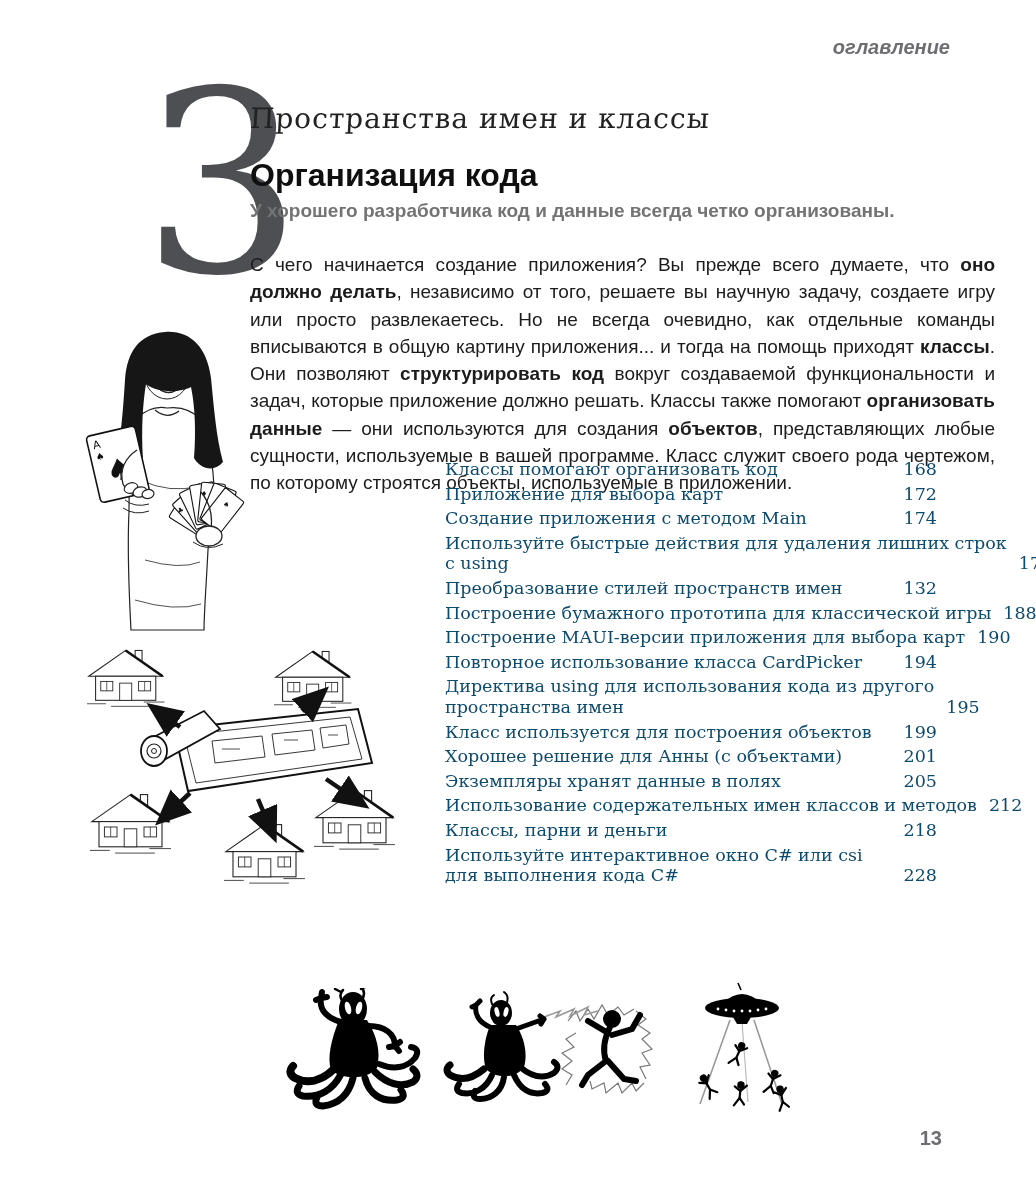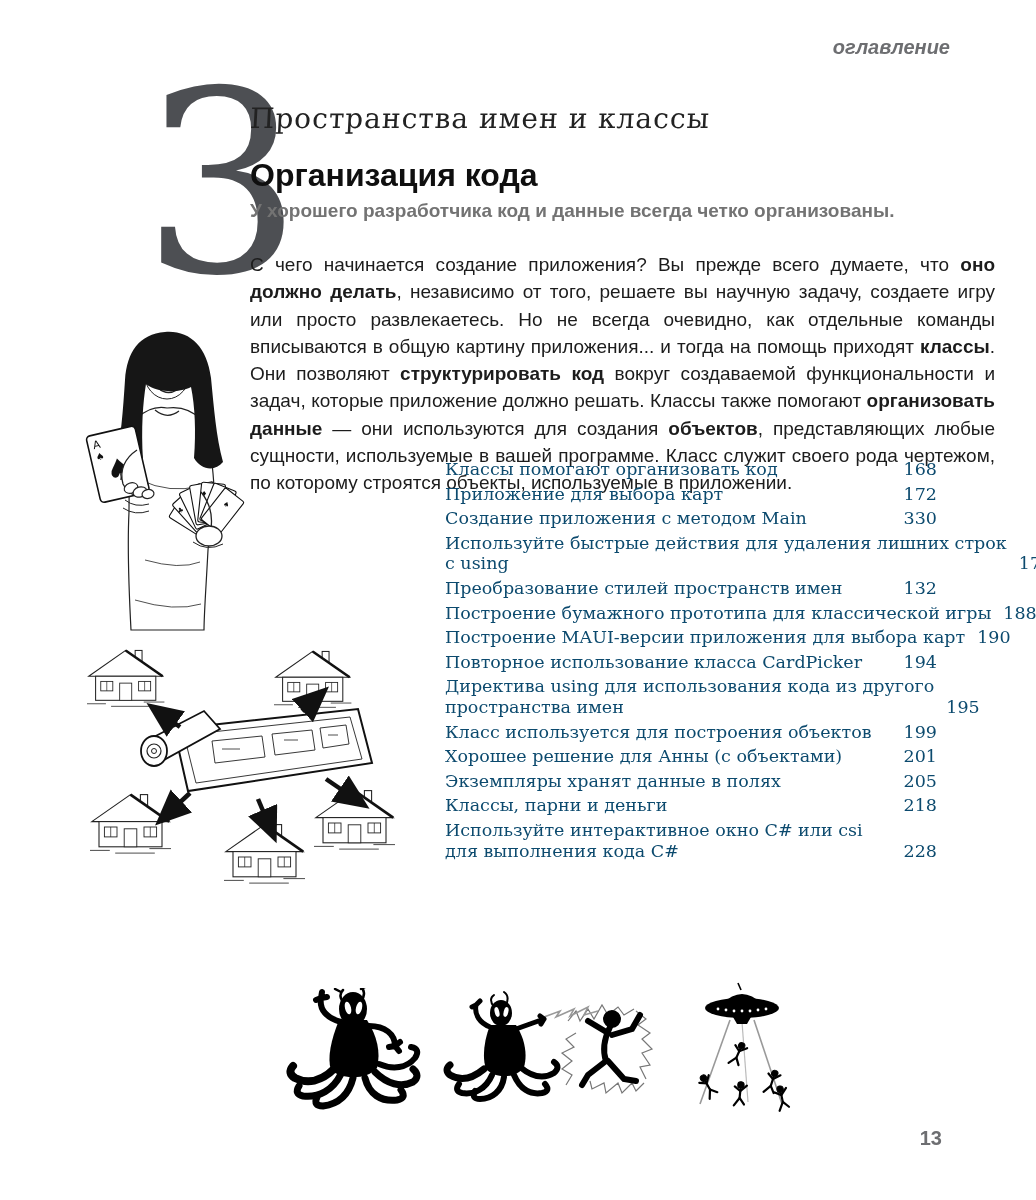--- a/index.html
+++ b/index.html
@@ -161,21 +161,21 @@
       <div class="toc-entry">
         <div class="toc-title">
           <div>Приложение для выбора карт</div>
         </div>
         <div class="toc-page">172</div>
       </div>
       <div class="toc-entry">
         <div class="toc-title">
           <div>Создание приложения с методом Main</div>
         </div>
-        <div class="toc-page">330</div>
+        <div class="toc-page">174</div>
       </div>
       <div class="toc-entry">
         <div class="toc-title">
           <div>Используйте быстрые действия для удаления лишних строк</div>
           <div>с using</div>
         </div>
         <div class="toc-page">178</div>
       </div>
       <div class="toc-entry">
         <div class="toc-title">
@@ -218,20 +218,26 @@
         <div class="toc-title">
           <div>Хорошее решение для Анны (с объектами)</div>
         </div>
         <div class="toc-page">201</div>
       </div>
       <div class="toc-entry">
         <div class="toc-title">
           <div>Экземпляры хранят данные в полях</div>
         </div>
         <div class="toc-page">205</div>
+      </div>
+      <div class="toc-entry">
+        <div class="toc-title">
+          <div>Использование содержательных имен классов и методов</div>
+        </div>
+        <div class="toc-page">212</div>
       </div>
       <div class="toc-entry">
         <div class="toc-title">
           <div>Классы, парни и деньги</div>
         </div>
         <div class="toc-page">218</div>
       </div>
       <div class="toc-entry">
         <div class="toc-title">
           <div>Используйте интерактивное окно C# или csi</div>

